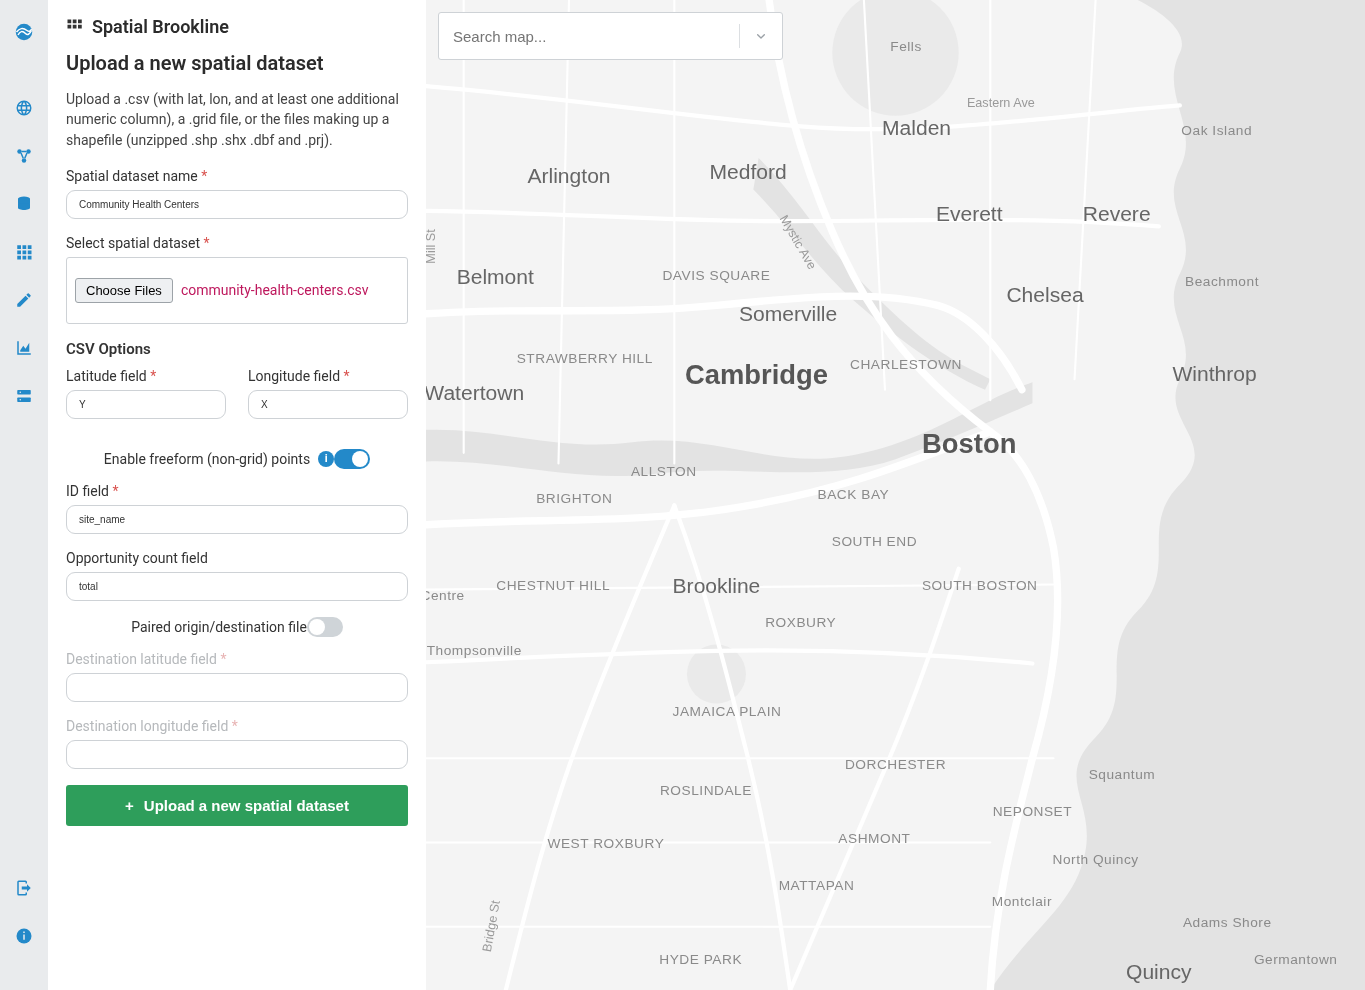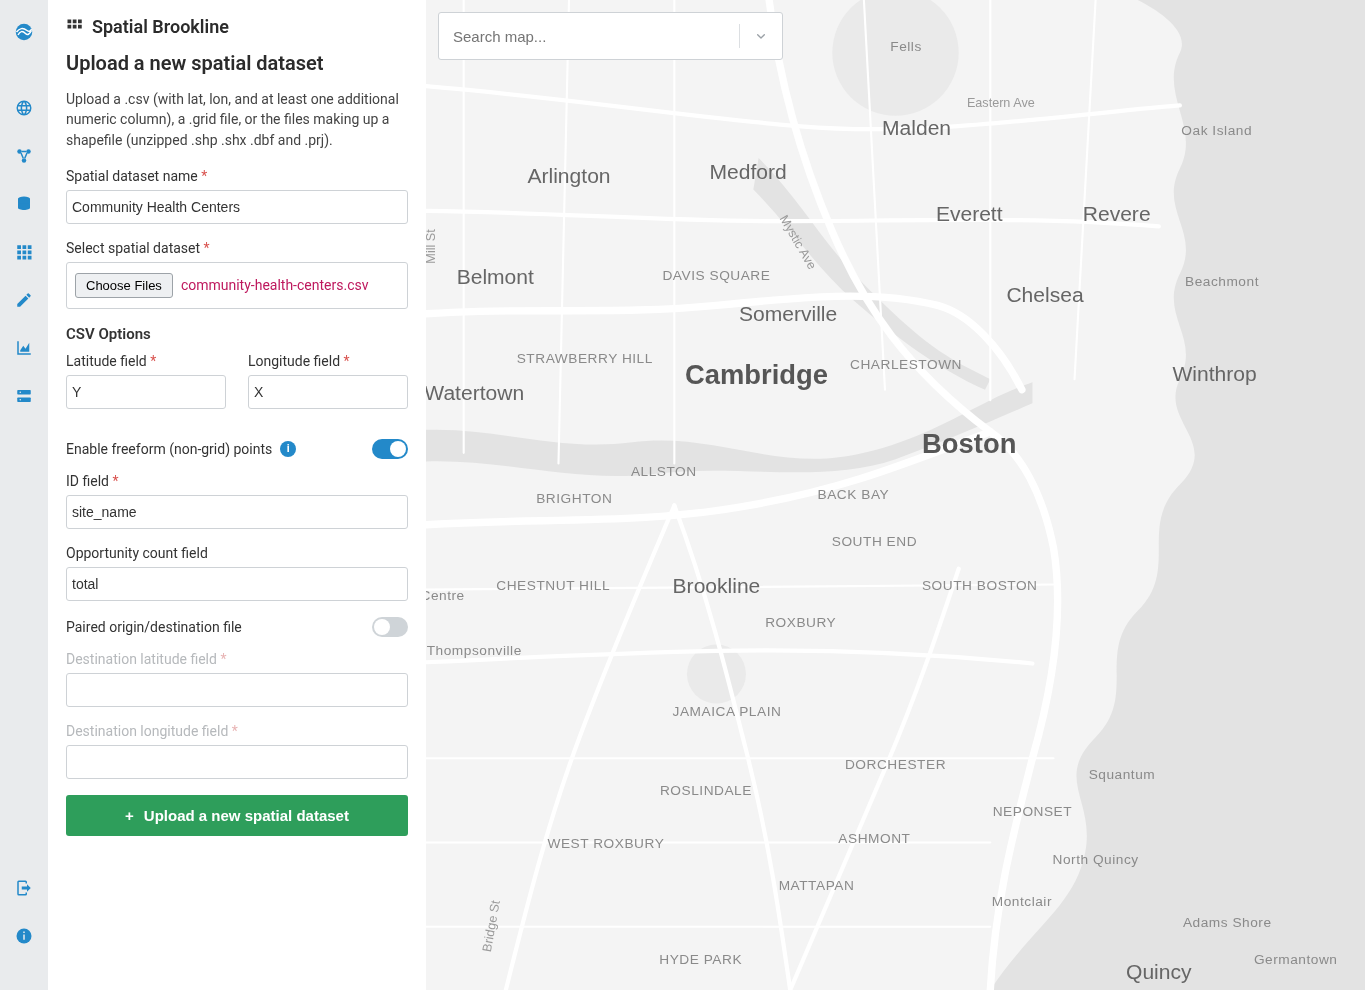--- a/index.html
+++ b/index.html
@@ -64,31 +64,31 @@
   display: block;
   font-size: 14px;
   margin-bottom: 6px;
   color: #333;
 }
 .form-label.disabled { color: #b6b9bc; }
 .req { color: #d9534f; }
 .text-input {
   width: 100%;
   border: 1px solid #ced2d6;
-  border-radius: 3px;
-  padding: 8px 5px;
-  font-size: 14px;
+  border-radius: 9px;
+  padding: 8px 12px;
+  font-size: 10px;
   color: #333;
   background: #fff;
 }
 .text-input:disabled { background: #fff; color: #999; }
 .file-row {
   border: 1px solid #ced2d6;
   border-radius: 3px;
-  padding: 10px 8px;
+  padding: 20px 8px;
   display: flex;
   align-items: center;
   gap: 8px;
   font-size: 14px;
 }
 .file-btn {
   border: 1px solid #9da3a8;
   background: #eef0f2;
   padding: 4px 10px;
   border-radius: 3px;
@@ -99,22 +99,22 @@
 .csv-options {
   font-size: 15px;
   font-weight: 600;
   margin: 4px 0 10px 0;
 }
 .row-2 { display: flex; gap: 22px; }
 .row-2 > .form-group { flex: 1; }
 .toggle-row {
   display: flex;
   align-items: center;
-  justify-content: space-between;
-  margin: 14px 0;
+  justify-content: center;
+  margin: 14px 16px;
   font-size: 14px;
 }
 .toggle-row .label-with-info { display: flex; align-items: center; gap: 8px; }
 .info-badge {
   width: 16px; height: 16px; border-radius: 50%;
   background: #2389c9; color: #fff; font-size: 11px; font-weight: bold;
   display: inline-flex; align-items: center; justify-content: center;
   cursor: default;
 }
 .toggle {

